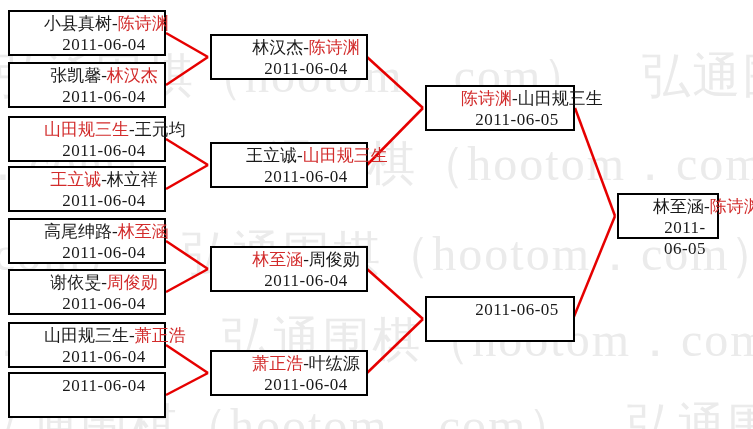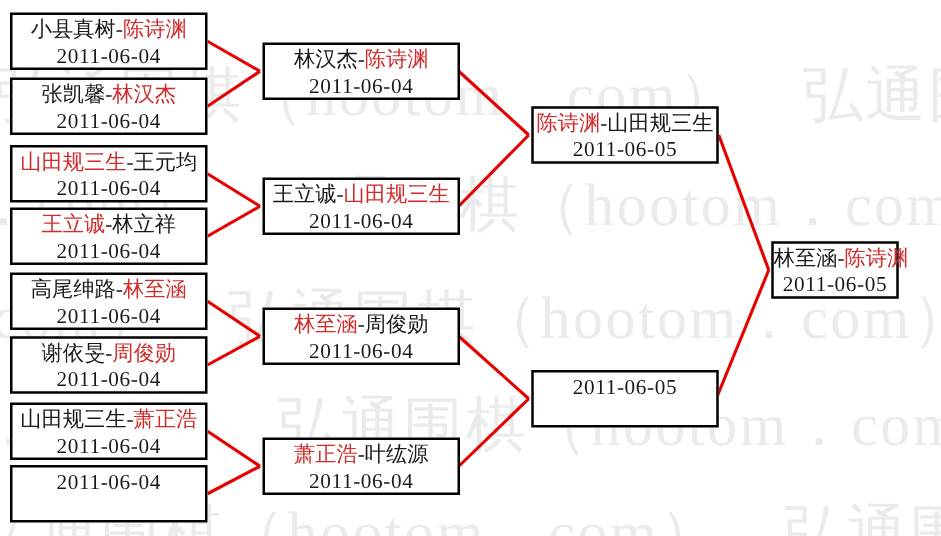--- a/index.html
+++ b/index.html
@@ -23,20 +23,21 @@
   
   .connectors{position:absolute;left:0;top:0;z-index:1;}
   .connectors line{stroke:#e60000;stroke-width:2.5;}
   
   .box{
     position:absolute;z-index:2;box-sizing:border-box;
     width:158px;height:46px;
     border:2px solid #000000;background:#ffffff;
     text-align:center;font-size:17px;line-height:21px;color:#1a1a1a;
     padding-top:1px;
+    padding-left:34px;
   }
   .box .names{white-space:nowrap;}
   .box .date{letter-spacing:0.5px;}
   .win{color:#d22b2b;}
   .sf{width:150px;text-align:center;}
   .final{width:102px;}
 </style>
 </head>
 <body>
 

